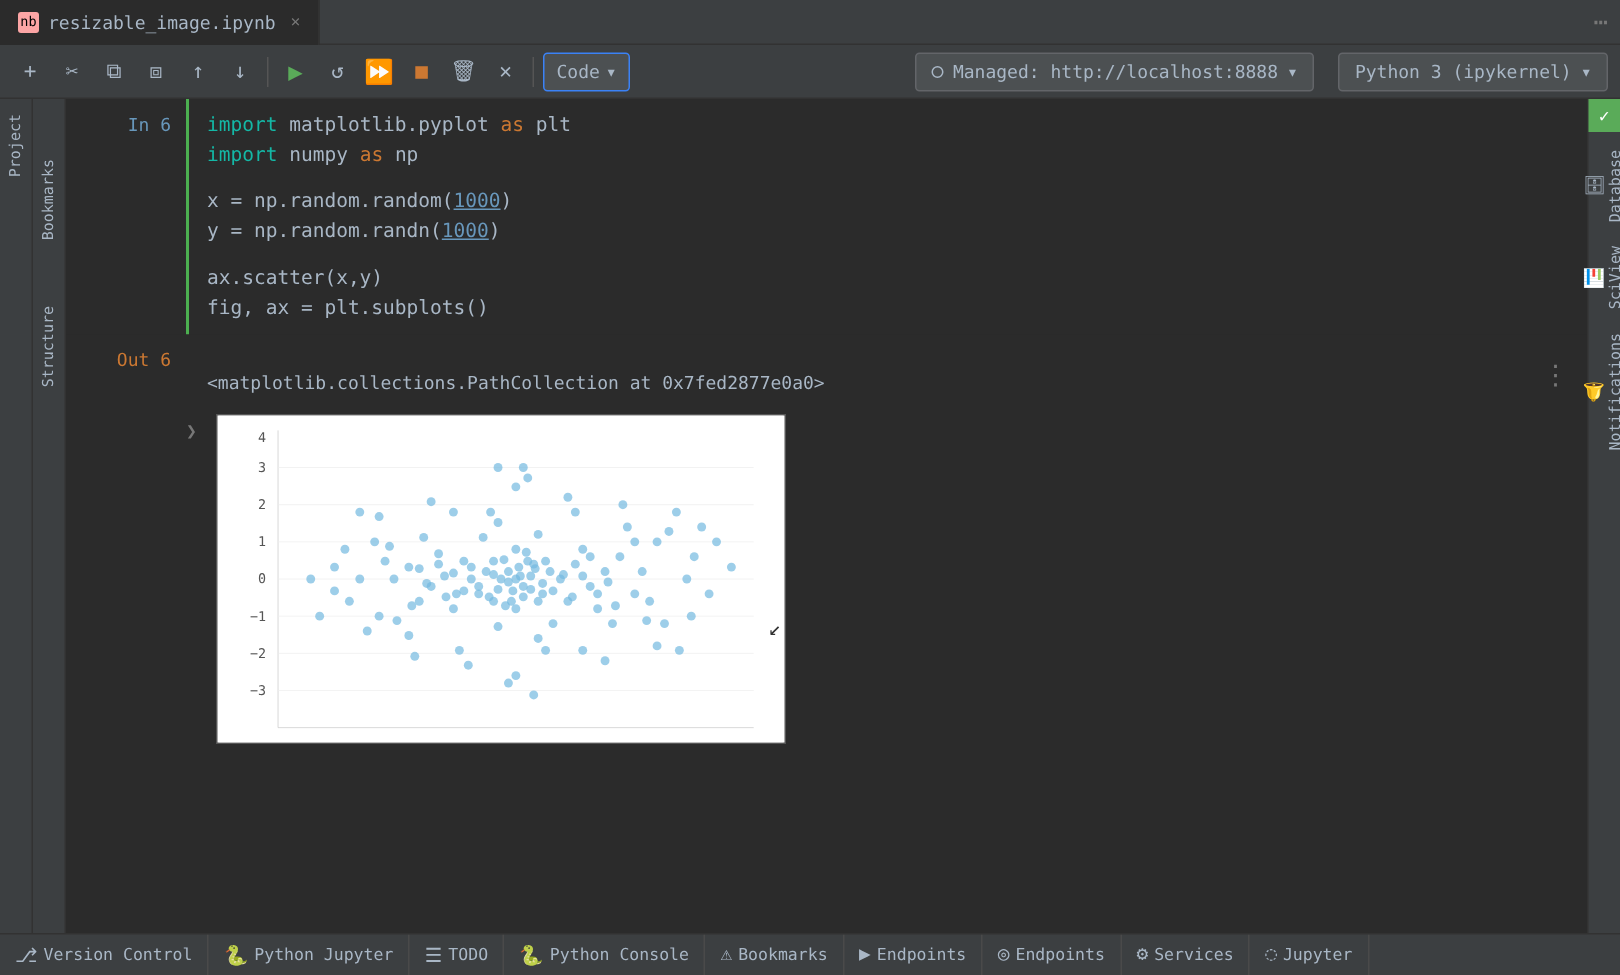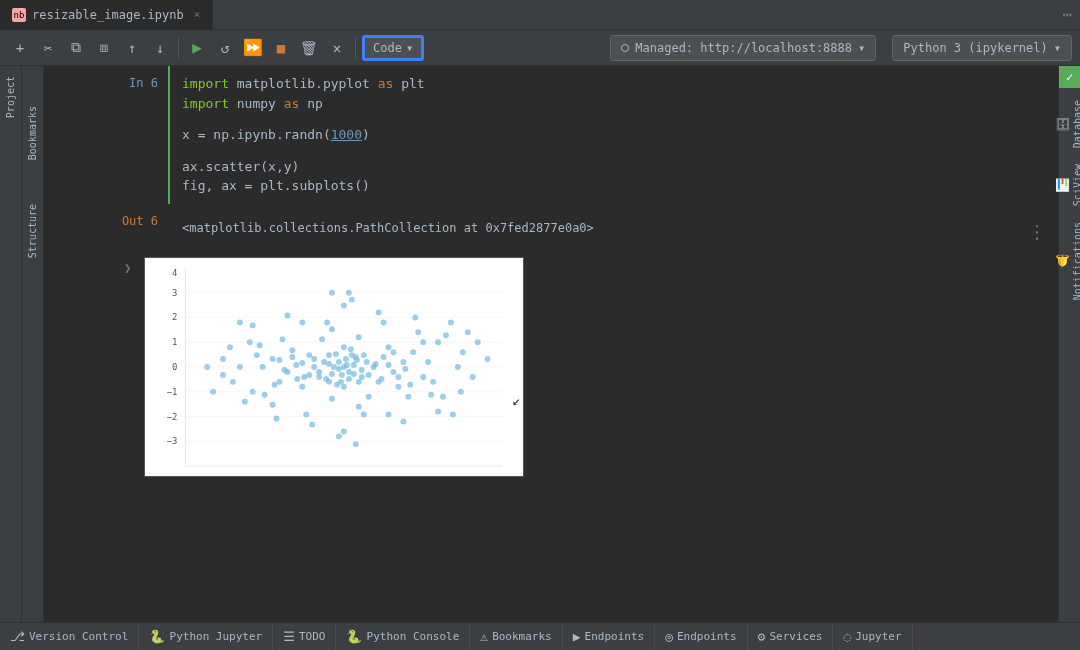--- a/index.html
+++ b/index.html
@@ -82,21 +82,21 @@
       height: 20px;
       background: #555;
       margin: 0 2px;
     }
     .toolbar-run {
       color: #5aab59;
       font-size: 16px;
     }
     .toolbar-dropdown {
       background: #4c5052;
-      border: 3px solid #3b82f6;
+      border: 1px solid #3b82f6;
       border-radius: 3px;
       padding: 2px 8px;
       font-size: 12px;
       color: #a9b7c6;
       display: flex;
       align-items: center;
       gap: 4px;
       cursor: pointer;
       height: 26px;
     }
@@ -139,21 +139,20 @@
       flex: 1;
       background: #2b2b2b;
       overflow: auto;
       position: relative;
     }
 
     
     .cell {
       display: flex;
       width: 100%;
-      padding-left: 44px;
     }
     .cell-gutter {
       width: 80px;
       min-width: 80px;
       padding: 8px 10px;
       font-size: 12px;
       color: #606366;
       text-align: right;
       user-select: none;
       padding-top: 10px;
@@ -168,21 +167,21 @@
       font-size: 13px;
       line-height: 1.5;
       background: #2b2b2b;
     }
     .cell-content.output {
       border-left: 2px solid transparent;
       background: #2b2b2b;
     }
 
     
-    .kw-import { color: #84cc16; margin-top: 40px; }
+    .kw-import { color: #14b8a6; margin-top: 40px; }
     .kw-as { color: #cc7832; }
     .num { color: #6897bb; text-decoration: underline; }
     .output-text { color: #a9b7c6; font-size: 12px; }
 
     
     .output-cell {
       background: #2b2b2b;
     }
     .output-options {
       margin-left: auto;
@@ -363,38 +362,41 @@
             <span> plt</span>
           </div>
           <div>
             <span class="kw-import">import</span>
             <span> numpy </span>
             <span class="kw-as">as</span>
             <span> np</span>
           </div>
           <div style="height:12px"></div>
           <div>
-            <span>x = np.ipynb.randn(</span><span class="num">1000</span><span>)</span>
+            <span>x = np.random.random(</span><span class="num">1000</span><span>)</span>
+          </div>
+          <div>
+            <span>y = np.random.randn(</span><span class="num">1000</span><span>)</span>
           </div>
           <div style="height:12px"></div>
           <div>
             <span>ax.scatter(x,y)</span>
           </div>
           <div>
             <span>fig, ax = plt.subplots()</span>
           </div>
         </div>
       </div>
 
       <div class="cell output-cell">
         <div class="cell-gutter out-label">
           <span>Out 6</span>
         </div>
         <div class="cell-content output">
-          <div style="display:flex;align-items:center;">
+          <div style="display:flex;align-items:flex-end;">
             <span class="output-text">&lt;matplotlib.collections.PathCollection at 0x7fed2877e0a0&gt;</span>
             <span class="output-options" style="margin-left:auto;margin-right:0;">⋮</span>
           </div>
         </div>
       </div>
 
       <div class="plot-container">
         <div class="plot-collapse">
           <span>❯</span>
         </div>

